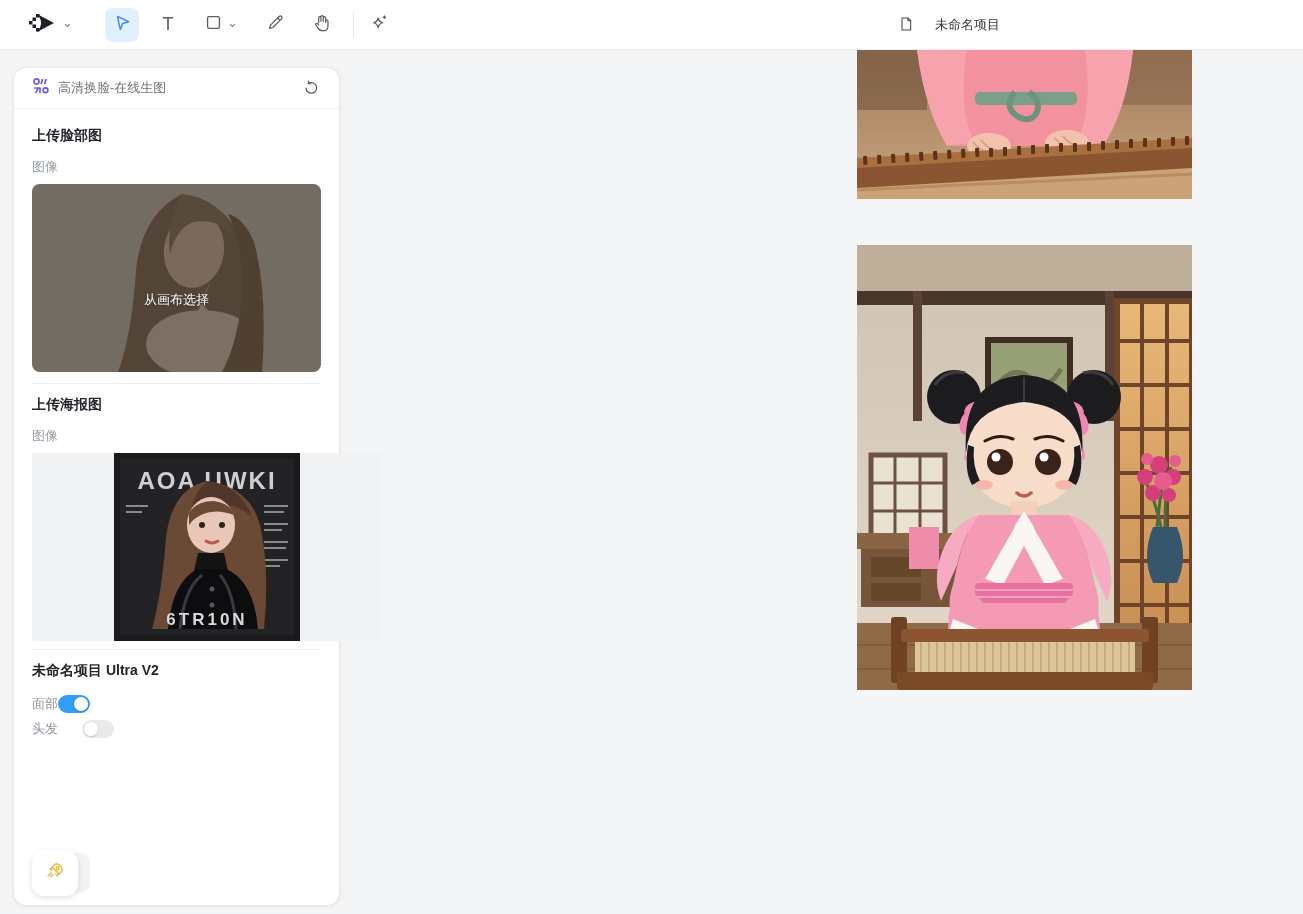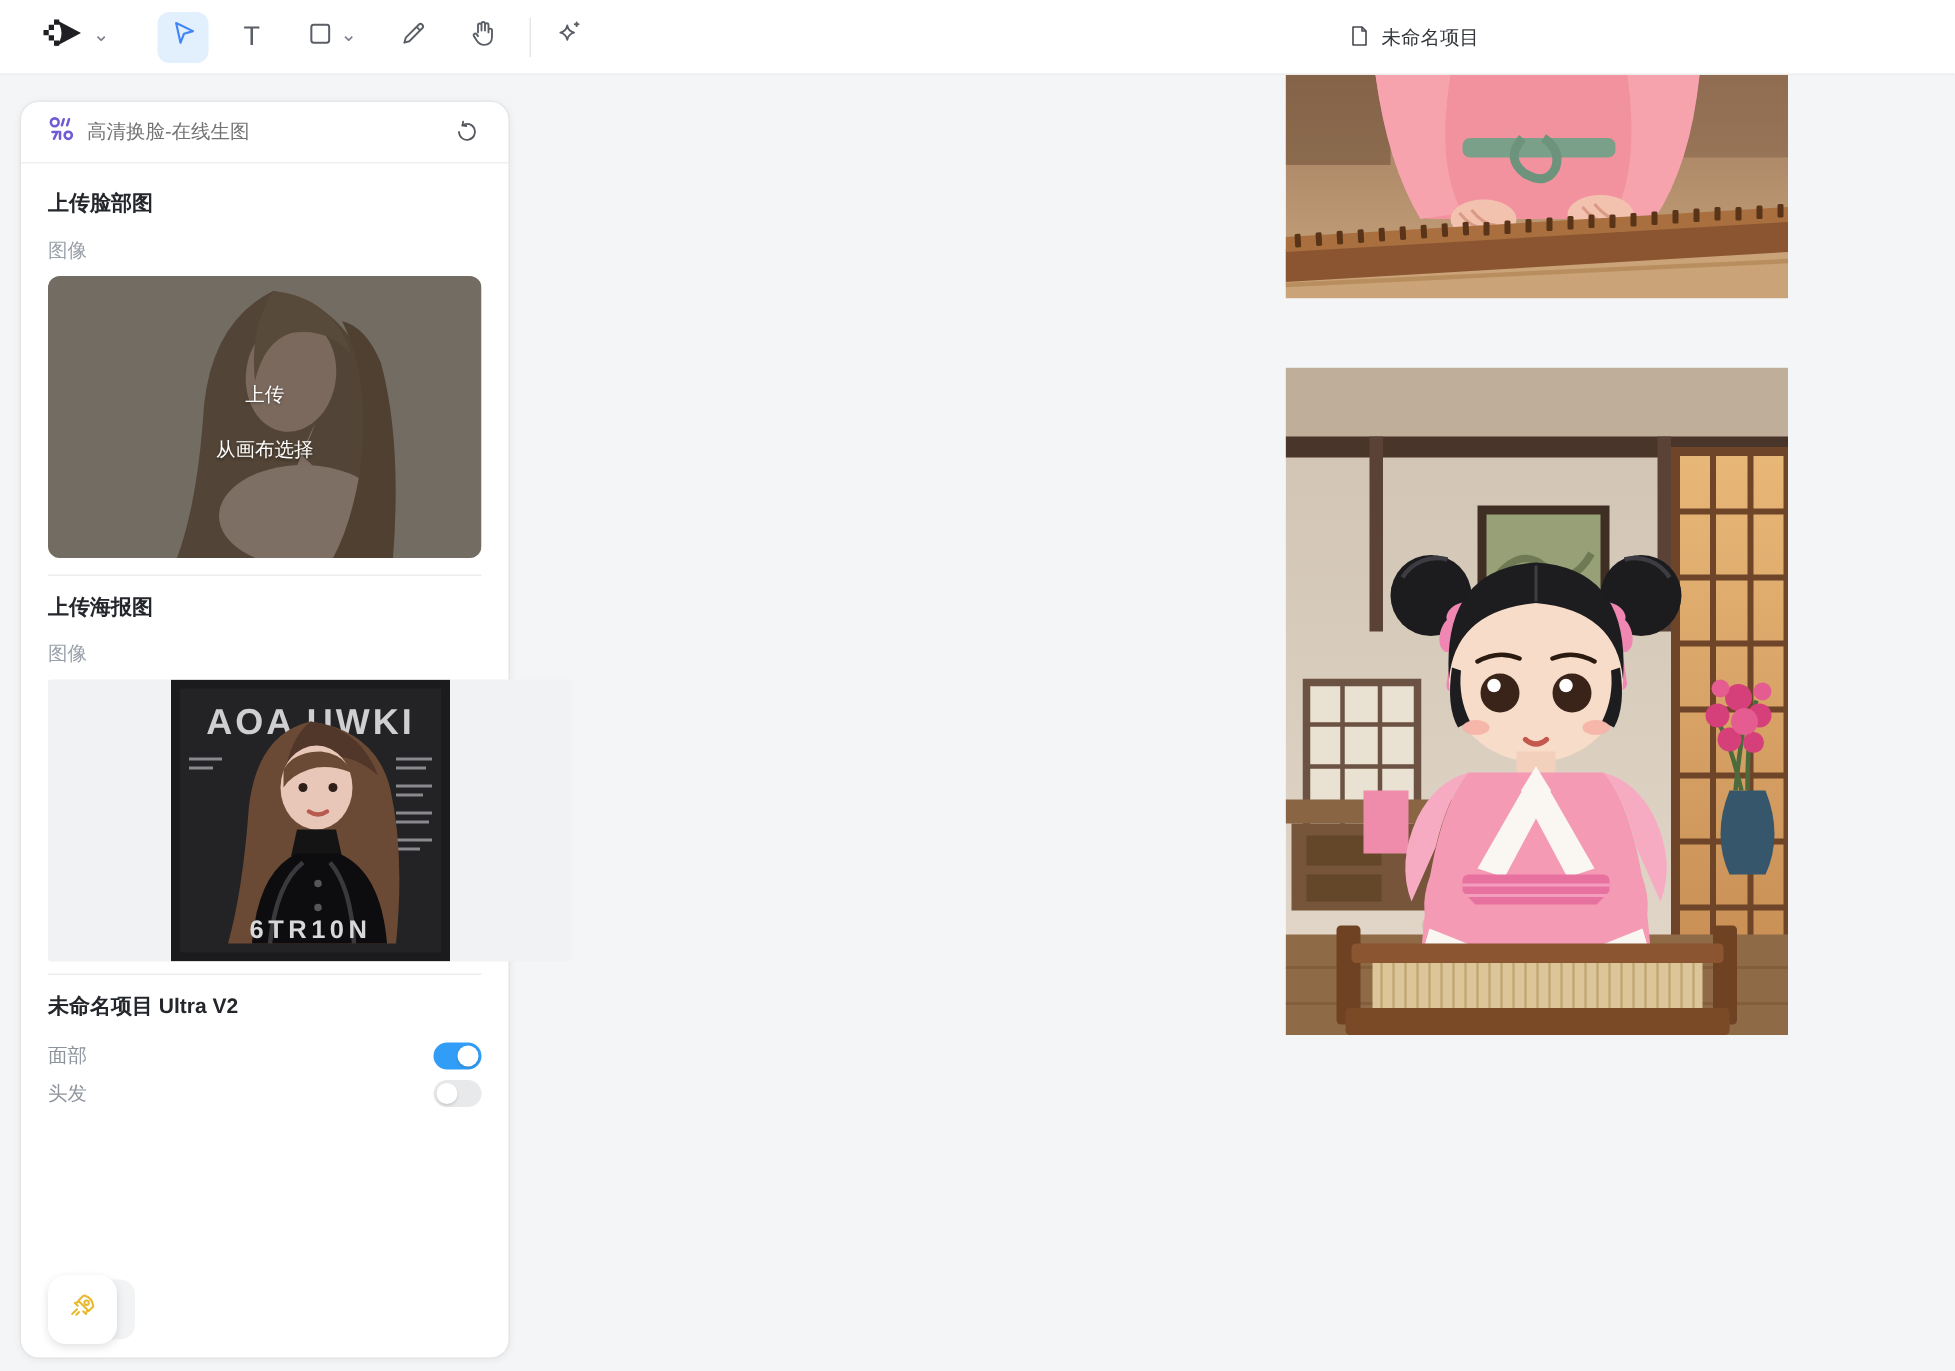--- a/index.html
+++ b/index.html
@@ -13,21 +13,21 @@
   .logo-group { display:flex; align-items:center; margin-left:28px; cursor:pointer; }
   .chev { color:#7a7f87; font-size:13px; line-height:10px; margin-left:4px;
     transform:translateY(-2px); }
   .tool-btn { width:34px; height:34px; display:flex; align-items:center;
     justify-content:center; border-radius:8px; margin-left:12px; cursor:pointer; }
   .tool-btn.active { background:#e2effc; }
   .tool-btn.with-chev { width:48px; }
   .tbar-divider { width:1px; height:26px; background:#e7e7e9; margin-left:14px; }
   .t-glyph { font-size:18px; color:#5a5f66; font-weight:bold; }
   .project-title { position:absolute; left:898px; top:0; height:50px;
-    display:flex; align-items:center; gap:7px; color:#34383d; font-size:13px;
+    display:flex; align-items:center; gap:21px; color:#34383d; font-size:13px;
     cursor:pointer; }
 
   
   .canvas-img { position:absolute; overflow:hidden; }
   .canvas-img svg { display:block; }
   #img-top { left:857px; top:50px; width:335px; height:149px; }
   #img-main { left:857px; top:245px; width:335px; height:445px; }
 
   
   .panel { position:absolute; left:14px; top:68px; width:325px; height:837px;
@@ -47,21 +47,21 @@
     border-radius:8px; overflow:hidden; }
   .face-overlay { position:absolute; inset:0; background:rgba(48,44,40,.55); }
   .overlay-btn { position:absolute; left:0; width:100%; text-align:center;
     color:#fff; font-size:13px; cursor:pointer; text-shadow:0 1px 2px rgba(0,0,0,.4); }
   .overlay-btn.upload { top:70px; }
   .overlay-btn.from-canvas { top:107px; }
 
   .poster-box { margin:8px 18px 0; width:349px; height:188px; background:#f1f2f3;
     border-radius:2px; display:flex; justify-content:center; overflow:hidden;align-items:center; }
 
-  .toggle-row { display:flex; align-items:center; justify-content:space-between;
+  .toggle-row { display:flex; align-items:center; justify-content:flex-start;
     margin:14px 18px 0; height:20px; }
   .toggle-row + .toggle-row { margin-top:5px;gap:24px; }
   .toggle-label { font-size:13px; color:#8d939c; }
   .toggle { width:32px; height:18px; border-radius:9px; background:#e7e9eb;
     position:relative; cursor:pointer; transition:background .15s; }
   .toggle .knob { position:absolute; top:2px; left:2px; width:14px; height:14px;
     border-radius:50%; background:#fff; box-shadow:0 1px 2px rgba(0,0,0,.15); }
   .toggle.on { background:#319df6; }
   .toggle.on .knob { left:16px; }
 
@@ -332,21 +332,20 @@
       <rect width="289" height="188" fill="#c9c0b0"></rect>
       <rect width="289" height="188" fill="#bfb4a2" opacity=".4"></rect>
       <path d="M150 10 Q110 30 104 86 Q100 150 86 188 L140 188 Q132 130 140 96 Q120 150 128 188 L210 188 Q226 120 212 62 Q196 18 150 10 Z" fill="#7d6347"></path>
       <ellipse cx="162" cy="66" rx="30" ry="38" fill="#d7b49e" transform="rotate(8 162 66)"></ellipse>
       <path d="M150 10 Q190 14 202 52 Q186 34 162 38 Q144 44 138 70 Q134 36 150 10 Z" fill="#8a6f50"></path>
       <path d="M178 98 q-4 14 -10 20 L190 140 L210 188 L150 188 Q158 140 178 98 Z" fill="#d9bba6"></path>
       <ellipse cx="170" cy="160" rx="56" ry="34" fill="#dcc0ab"></ellipse>
       <path d="M196 30 Q216 70 208 130 Q202 166 190 188 L230 188 Q236 110 222 58 Q212 34 196 30 Z" fill="#75593e"></path>
     </svg>
     <div class="face-overlay"></div>
-    <div class="overlay-btn upload">上传</div>
     <div class="overlay-btn from-canvas">从画布选择</div>
   </div>
 
   <div class="divider"></div>
 
   <div class="section-title" style="margin-top:12px">上传海报图</div>
   <div class="field-label">图像</div>
 
   <div class="poster-box">
     <svg width="186" height="188" viewBox="0 0 186 188">

